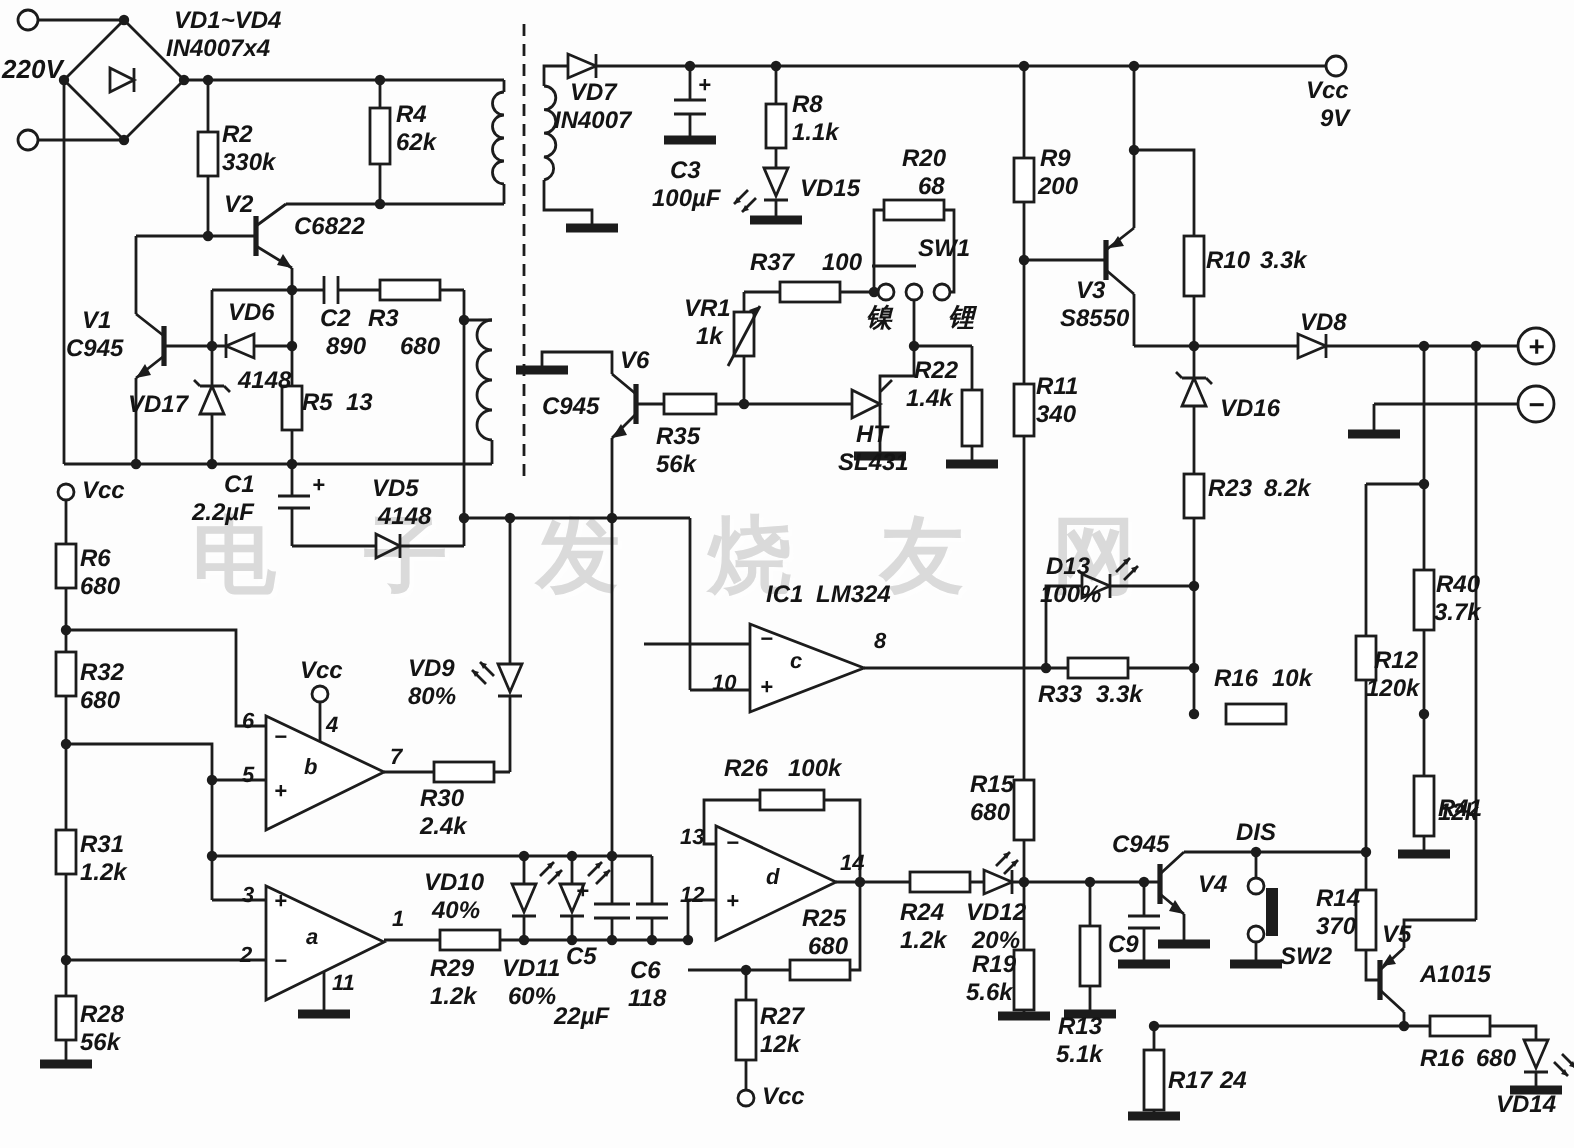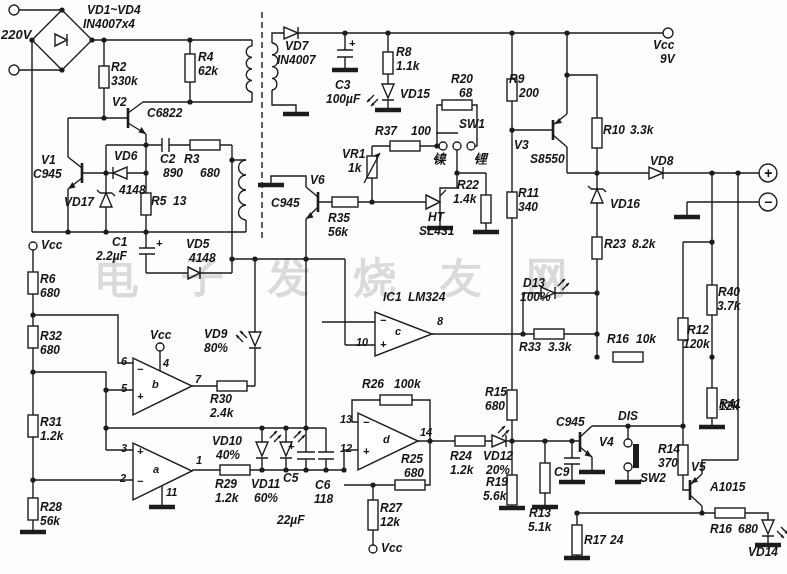--- a/index.html
+++ b/index.html
@@ -316,25 +316,25 @@
   <i class="lb" style="left:342px;top:148px">VR1</i>
   <i class="lb" style="left:348px;top:162px">1k</i>
   <i class="lb" style="left:328px;top:212px">R35</i>
   <i class="lb" style="left:328px;top:226px">56k</i>
   <i class="lb" style="left:310px;top:174px">V6</i>
   <i class="lb" style="left:271px;top:197px">C945</i>
   <i class="lb" style="left:428px;top:211px">HT</i>
   <i class="lb" style="left:419px;top:225px">SL431</i>
   <i class="lb" style="left:457px;top:179px">R22</i>
   <i class="lb" style="left:453px;top:193px">1.4k</i>
-  <i class="lb" style="left:509px;top:73px">R9</i>
+  <i class="lb" style="left:520px;top:73px">R9</i>
   <i class="lb" style="left:519px;top:87px">200</i>
   <i class="lb" style="left:653px;top:39px">Vcc</i>
   <i class="lb" style="left:660px;top:53px">9V</i>
-  <i class="lb" style="left:514px;top:139px">V3</i>
+  <i class="lb" style="left:538px;top:139px">V3</i>
   <i class="lb" style="left:530px;top:153px">S8550</i>
   <i class="lb" style="left:603px;top:124px">R10</i>
   <i class="lb" style="left:630px;top:124px">3.3k</i>
   <i class="lb" style="left:650px;top:155px">VD8</i>
   <i class="lb" style="left:610px;top:198px">VD16</i>
   <i class="lb" style="left:518px;top:187px">R11</i>
   <i class="lb" style="left:518px;top:201px">340</i>
   <i class="lb" style="left:604px;top:238px">R23</i>
   <i class="lb" style="left:632px;top:238px">8.2k</i>
   <i class="lb" style="left:718px;top:286px">R40</i>
@@ -365,21 +365,21 @@
   <i class="lb" style="left:204px;top:342px">80%</i>
   <i class="lb" style="left:210px;top:393px">R30</i>
   <i class="lb" style="left:210px;top:407px">2.4k</i>
   <i class="lb" style="left:212px;top:435px">VD10</i>
   <i class="lb" style="left:216px;top:449px">40%</i>
   <i class="lb" style="left:215px;top:478px">R29</i>
   <i class="lb" style="left:215px;top:492px">1.2k</i>
   <i class="lb" style="left:251px;top:478px">VD11</i>
   <i class="lb" style="left:254px;top:492px">60%</i>
   <i class="lb" style="left:283px;top:472px">C5</i>
-  <i class="lb" style="left:277px;top:514px">22µF</i>
+  <i class="lb" style="left:277px;top:502px">22µF</i>
   <i class="cplus" style="left:288px;top:441px">+</i>
   <i class="lb" style="left:315px;top:479px">C6</i>
   <i class="lb" style="left:314px;top:493px">118</i>
   <i class="lb" style="left:362px;top:378px">R26</i>
   <i class="lb" style="left:394px;top:378px">100k</i>
   <i class="lb" style="left:401px;top:453px">R25</i>
   <i class="lb" style="left:404px;top:467px">680</i>
   <i class="lb" style="left:380px;top:502px">R27</i>
   <i class="lb" style="left:380px;top:516px">12k</i>
   <i class="lb" style="left:381px;top:542px">Vcc</i>

